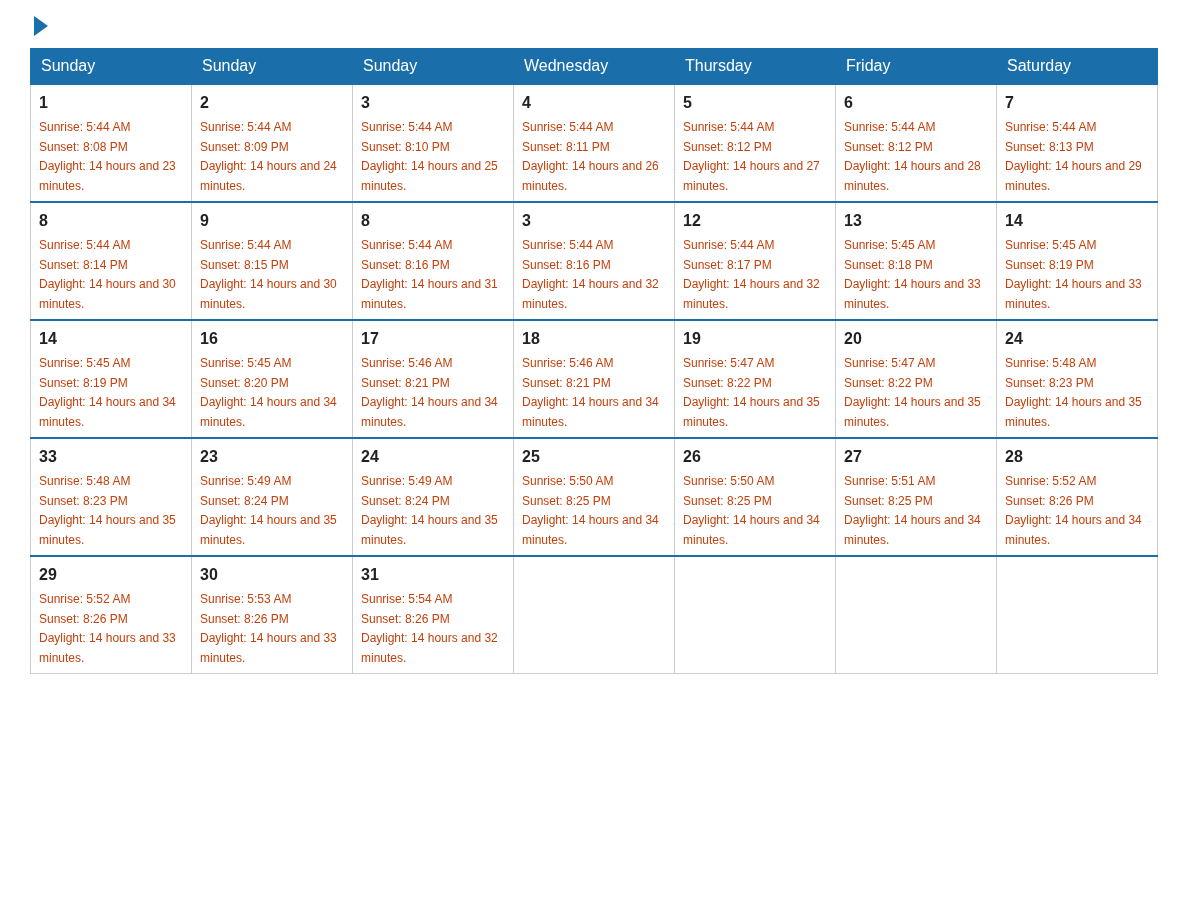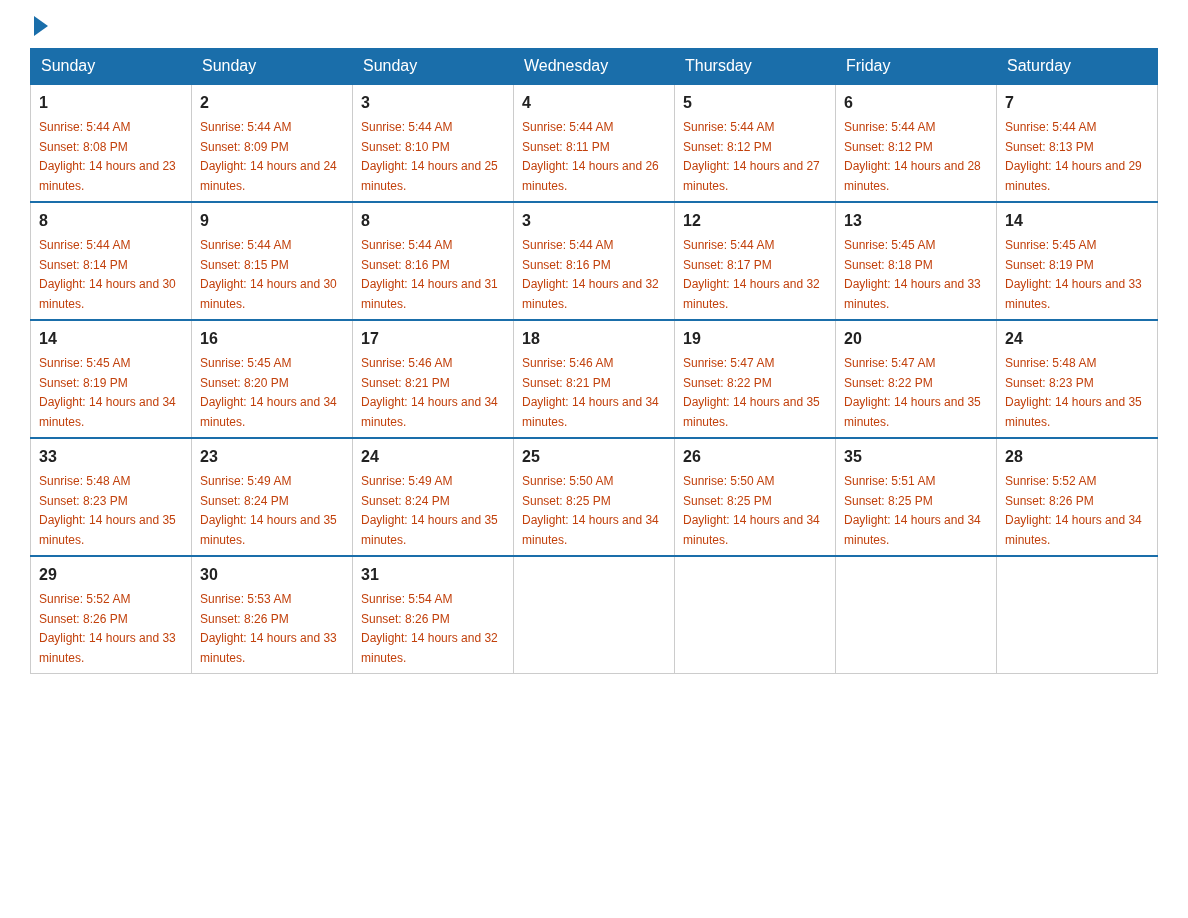--- a/index.html
+++ b/index.html
@@ -234,21 +234,21 @@
       </td>
         <td>
         <span class="day-num">25</span>
         <span class="day-info">Sunrise: 5:50 AM<br>Sunset: 8:25 PM<br>Daylight: 14 hours and 34 minutes.</span>
       </td>
         <td>
         <span class="day-num">26</span>
         <span class="day-info">Sunrise: 5:50 AM<br>Sunset: 8:25 PM<br>Daylight: 14 hours and 34 minutes.</span>
       </td>
         <td>
-        <span class="day-num">35</span>
+        <span class="day-num">27</span>
         <span class="day-info">Sunrise: 5:51 AM<br>Sunset: 8:25 PM<br>Daylight: 14 hours and 34 minutes.</span>
       </td>
         <td>
         <span class="day-num">28</span>
         <span class="day-info">Sunrise: 5:52 AM<br>Sunset: 8:26 PM<br>Daylight: 14 hours and 34 minutes.</span>
       </td>
       </tr>
       <tr>
         <td>
         <span class="day-num">29</span>

